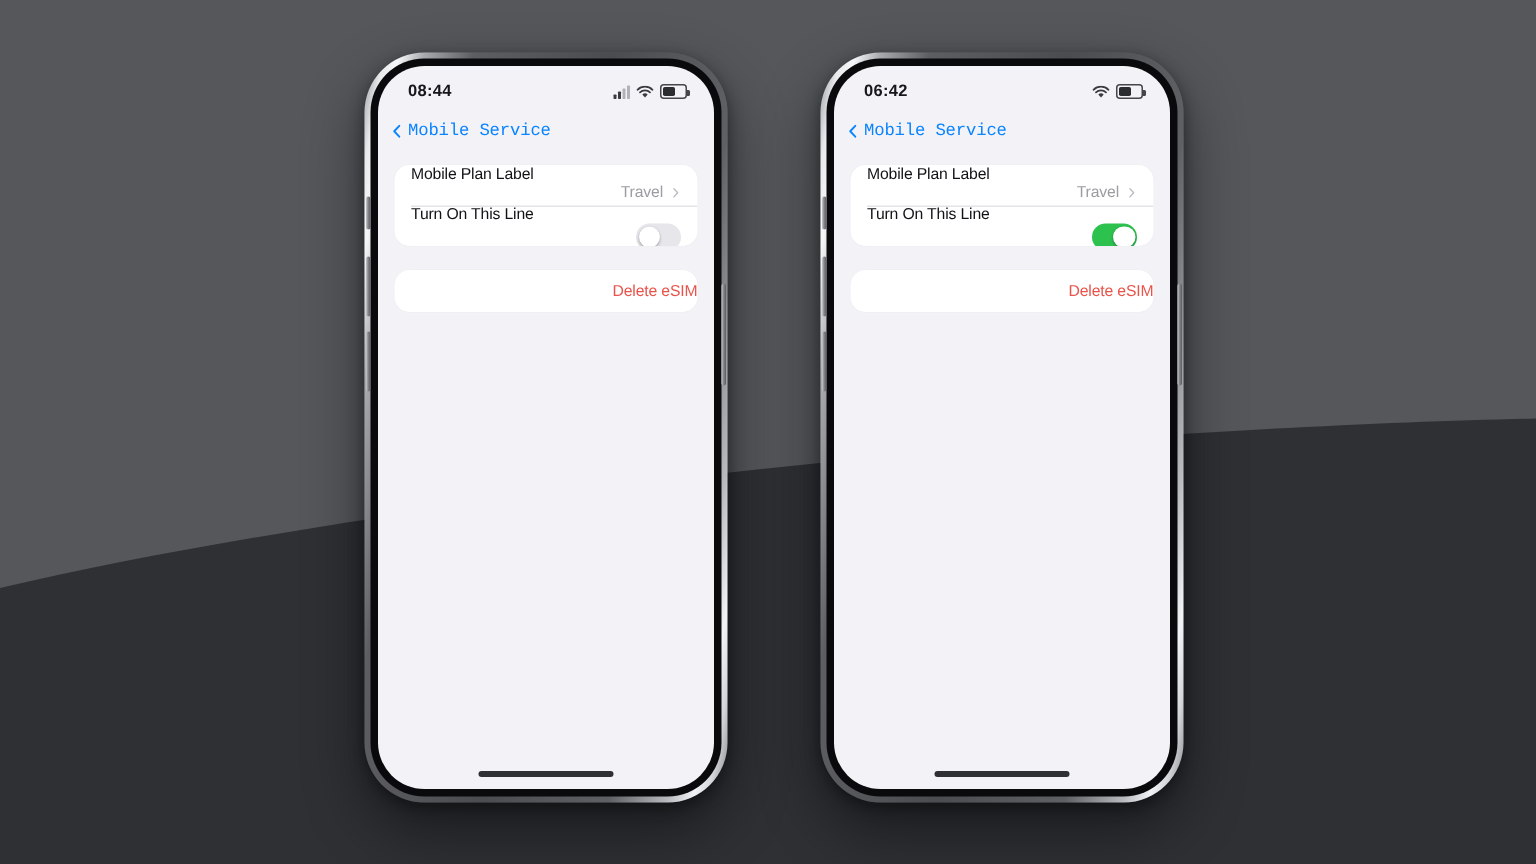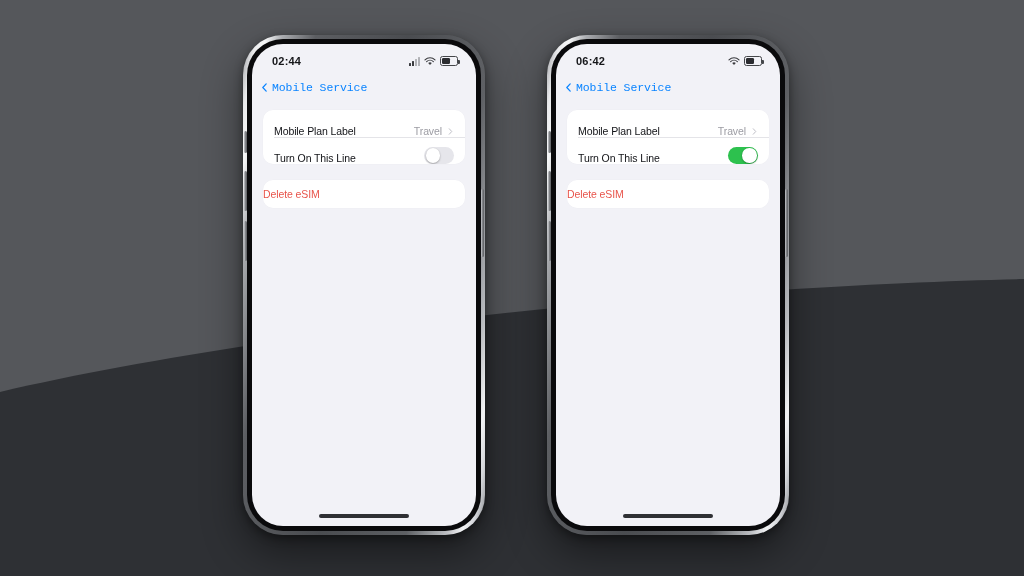--- a/index.html
+++ b/index.html
@@ -94,22 +94,22 @@
   
   .content { flex:1 1 auto; padding:10px 11px 0 11px; }
 
   .card {
     background:#ffffff; border-radius:10px; overflow:hidden;
     box-shadow:0 0 0 .5px rgba(0,0,0,.015);
   }
   .card + .card { margin-top:16px; }
 
   .row {
-    height:27px; display:flex; align-items:flex-end;
-    padding:0 11px; position:relative;
+    height:27px; display:flex; align-items:flex-start;
+    padding:0 11px; position:relative;flex-direction:column;
   }
   .row + .row::before {
     content:""; position:absolute; left:11px; right:0; top:0;
     height:1px; background:#e4e4e8;
   }
   .row-label { font-size:10.5px; color:#111216; letter-spacing:-.1px; }
   .row-right { margin-left:auto; display:flex; align-items:center; gap:5px; }
   .row-value { font-size:10.5px; color:#9c9ca3; letter-spacing:-.1px; }
   .chev-right { width:7px; height:7px; flex:0 0 auto; }
 
@@ -125,21 +125,21 @@
     box-shadow:0 1px 2px rgba(0,0,0,.28), 0 0 1px rgba(0,0,0,.12);
     transition:left .15s;
   }
   .toggle.off { background:#e6e6eb; }
   .toggle.off .knob { left:1.5px; }
   .toggle.on  { background:#2dc14e; }
   .toggle.on .knob  { left:14px; }
 
   
   .destructive {
-    height:28px; display:flex; align-items:center; justify-content:flex-start;
+    height:28px; display:flex; align-items:center; justify-content:flex-end;
     cursor:pointer;
   }
   .destructive-label { font-size:10.5px; color:#e8544b; letter-spacing:-.1px; }
 
   
   .home-bar-wrap { flex:0 0 20px; display:flex; align-items:center; justify-content:center; }
   .home-bar { width:90px; height:3.5px; border-radius:3px; background:#2f3034; }
 </style>
 </head>
 <body style="background: rgb(85, 87, 91);">
@@ -151,21 +151,21 @@
 <div class="phone left">
   <div class="bezel">
     <div class="side-btn btn-silence"></div>
     <div class="side-btn btn-volup"></div>
     <div class="side-btn btn-voldn"></div>
     <div class="side-btn btn-power"></div>
 
     <div class="screen">
 
       <div class="statusbar">
-        <div class="sb-time">02:44</div>
+        <div class="sb-time">08:44</div>
         <div class="sb-icons">
           <div class="bars">
             <i></i>
               <i></i>
               <i></i>
               <i></i>
           </div>
           <svg width="12" height="9" viewBox="0 0 16 12">
             <path d="M8 10.6 L5.6 8.1 a3.4 3.4 0 0 1 4.8 0 Z" fill="#3a3b3f"></path>
             <path d="M3.5 6.1 a6.4 6.4 0 0 1 9 0" stroke="#3a3b3f" stroke-width="1.5" fill="none" stroke-linecap="round"></path>

